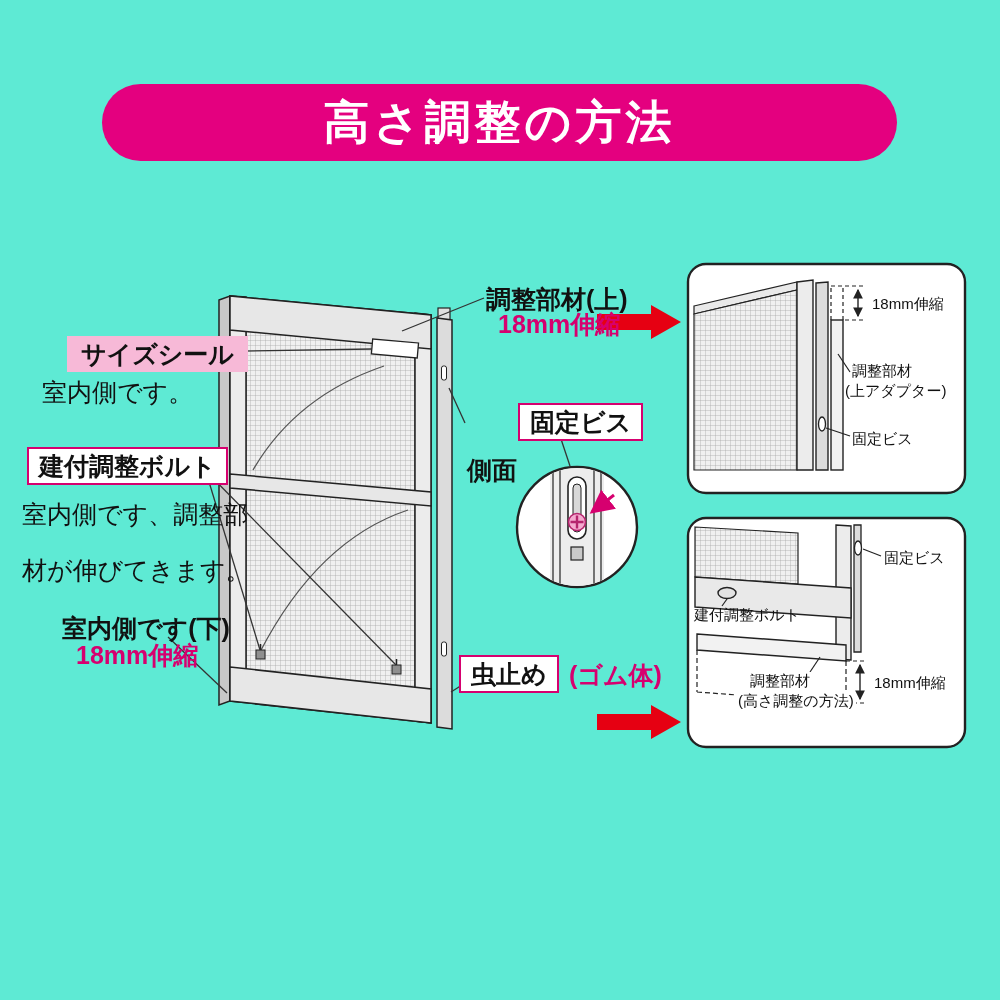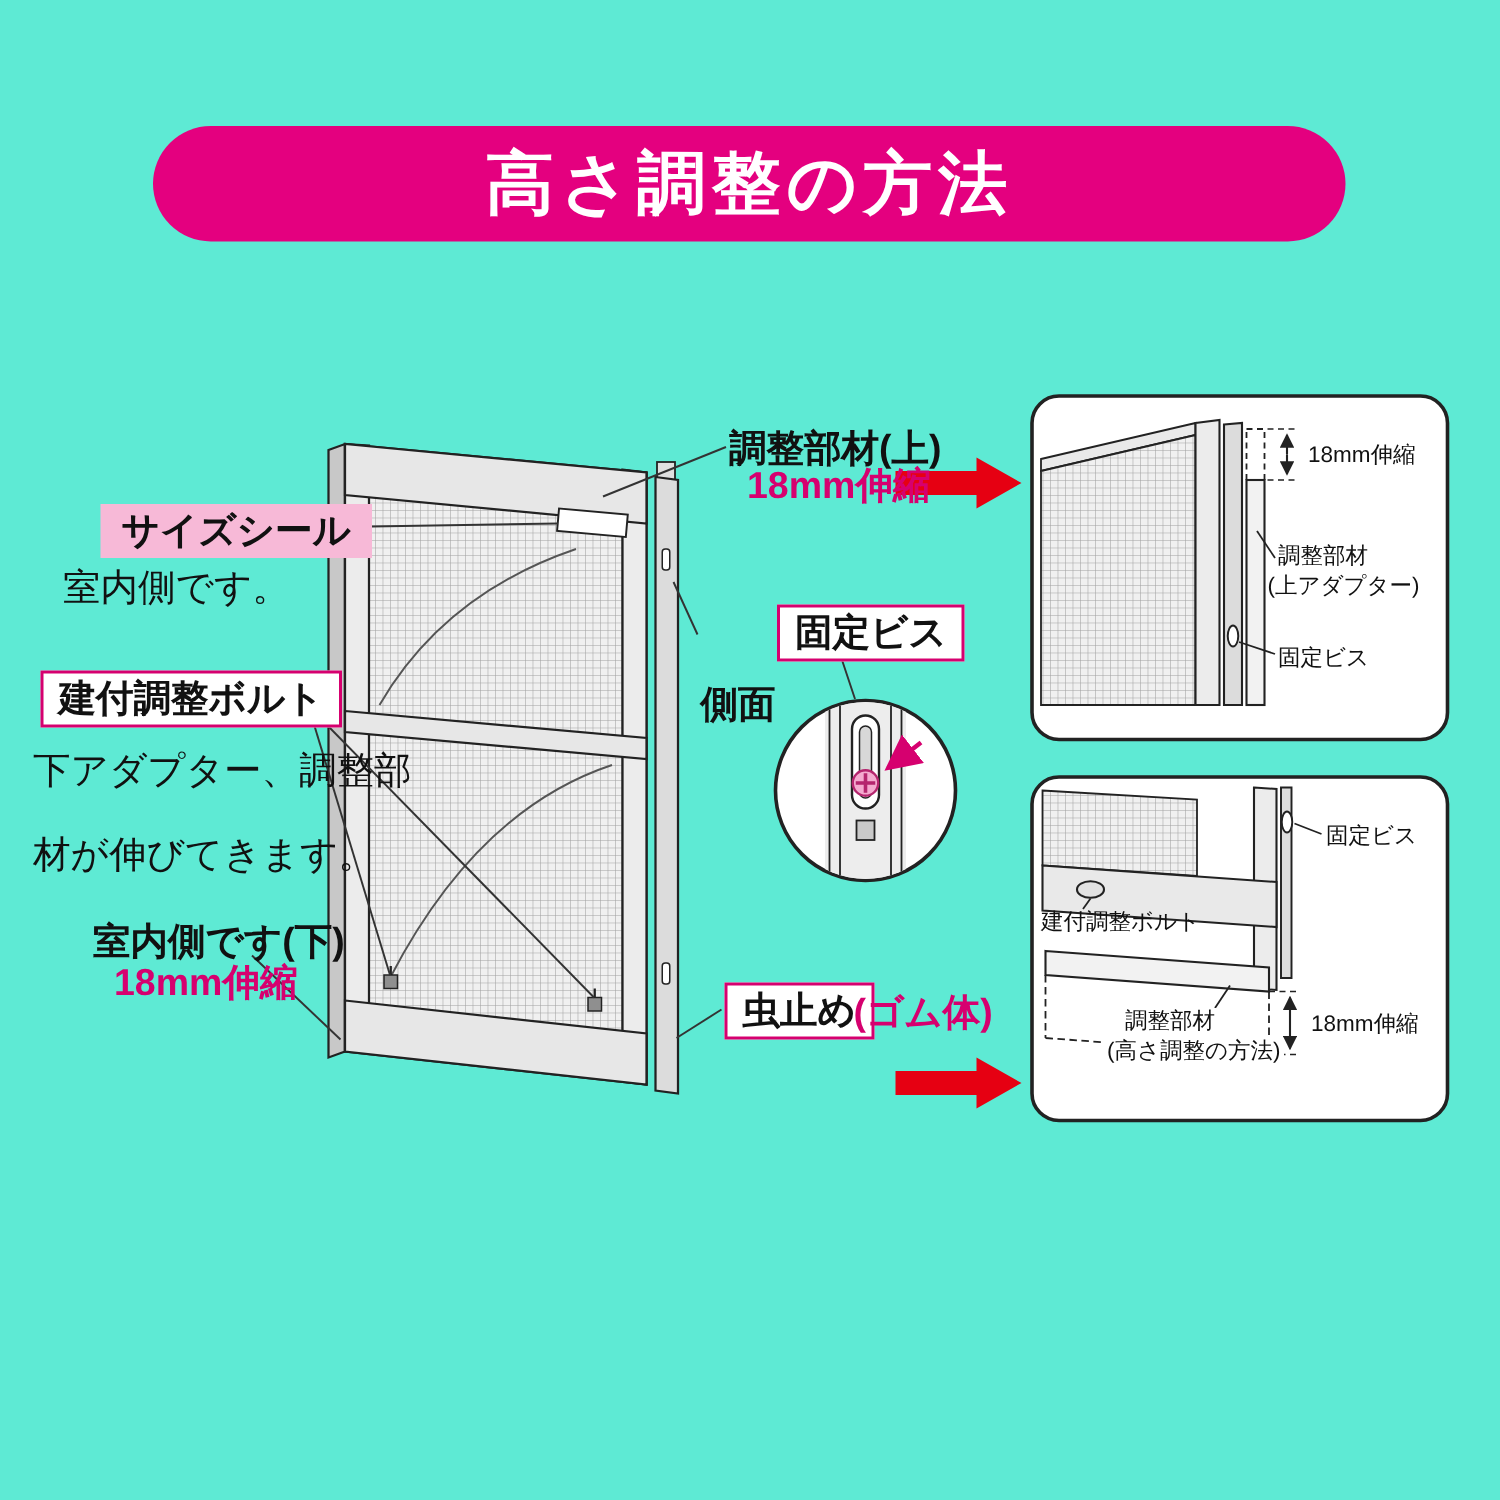--- a/index.html
+++ b/index.html
@@ -148,30 +148,30 @@
     <span>高さ調整の方法</span>
   </div>
 
   <div class="t" style="left:486px;top:284px;">調整部材(上)</div>
   <div class="t m" style="left:498px;top:309px;">18mm伸縮</div>
 
   <div class="t pink" style="left:36px;top:336px;">サイズシール</div>
   <div class="t n" style="left:42px;top:378px;">室内側です。</div>
 
   <div class="t box" style="left:27px;top:447px;">建付調整ボルト</div>
-  <div class="t n" style="left:22px;top:500px;">下アダプター、調整部</div>
+  <div class="t n" style="left:22px;top:500px;">室内側です、調整部</div>
   <div class="t n" style="left:22px;top:556px;">材が伸びてきます。</div>
 
   <div class="t" style="left:62px;top:613px;">室内側です(下)</div>
   <div class="t m" style="left:76px;top:640px;">18mm伸縮</div>
 
   <div class="t" style="left:467px;top:411px;margin-top:44px;">側面</div>
   <div class="t box" style="left:518px;top:403px;">固定ビス</div>
 
-  <div class="t box" style="left:483px;top:655px;text-align:right;">虫止め</div>
+  <div class="t box" style="left:459px;top:655px;text-align:right;">虫止め</div>
   <div class="t m" style="left:569px;top:660px;text-align:right;">(ゴム体)</div>
 
   <div class="t s" style="left:872px;top:295px;">18mm伸縮</div>
   <div class="t s" style="left:852px;top:362px;">調整部材</div>
   <div class="t s" style="left:845px;top:382px;">(上アダプター)</div>
   <div class="t s" style="left:852px;top:430px;">固定ビス</div>
 
   <div class="t s" style="left:884px;top:549px;">固定ビス</div>
   <div class="t s" style="left:694px;top:606px;">建付調整ボルト</div>
   <div class="t s wbg" style="left:748px;top:672px;">調整部材</div>

